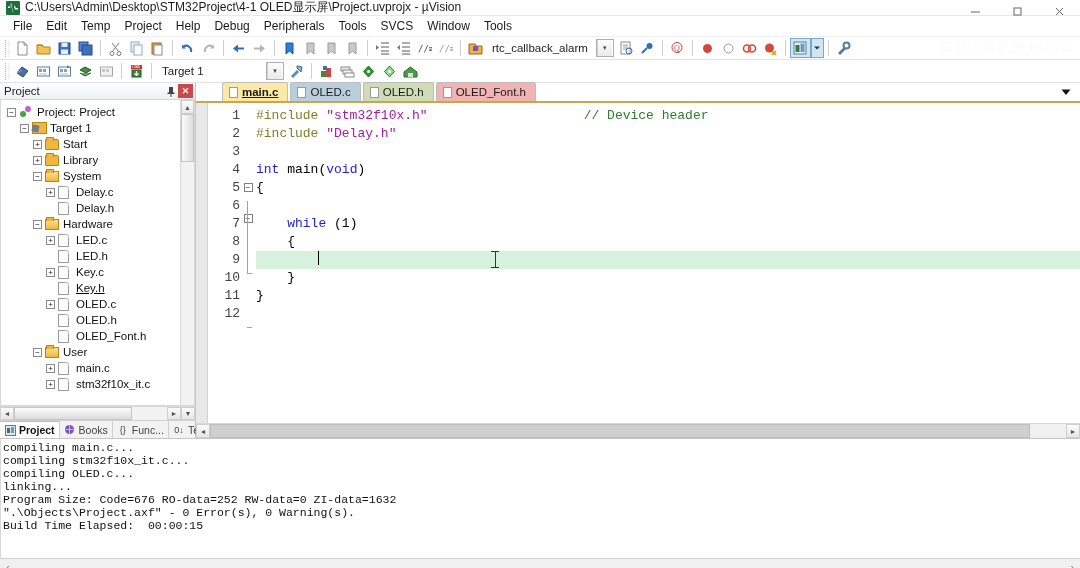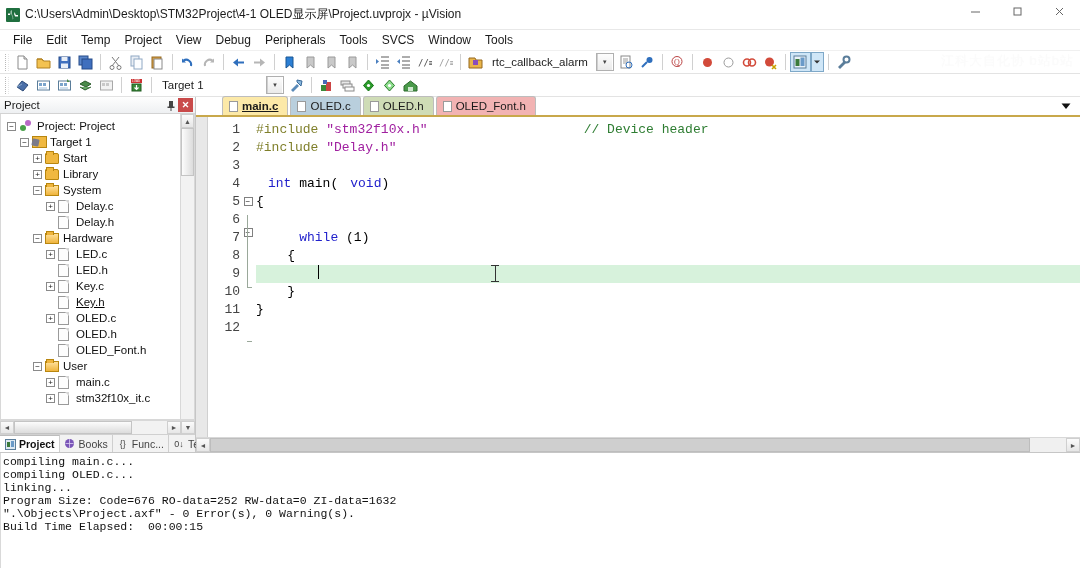--- a/index.html
+++ b/index.html
@@ -6,21 +6,21 @@
   html, body {
     width: 1080px; height: 568px;
     overflow: hidden;
     font-family: "Liberation Sans", sans-serif;
     font-size: 12px;
     background: #ffffff;
   }
 
   
   .titlebar {
-    height: 30px;
+    height: 16px;
     background: #ffffff;
     display: flex;
     align-items: center;
     border-bottom: 1px solid #e8e8e8;
     position: relative;
   }
   .app-icon {
     width: 14px; height: 14px;
     margin: 0 5px 0 6px;
     background: #1f6f3f;
@@ -430,21 +430,21 @@
     padding-top: 4px;
     position: relative;
     min-width: 0;
     white-space: pre;
     color: #000;
   }
   .cline { height: 18px; position: relative; }
   .cline.hl { background: #d7f2dc; }
   .k-pre { color: #7f7f2a; }
   .k-str { color: #a020a0; }
-  .k-key { color: #2222cc; margin-left: 12px; }
+  .k-key { color: #2222cc; }
   .k-cmt { color: #2e7d32; text-align: right; }
   .k-pln { color: #000; }
   .caret {
     display: inline-block;
     width: 1px; height: 14px;
     background: #000;
     vertical-align: -2px;
   }
   .mouse-cursor {
     position: absolute;
@@ -540,21 +540,21 @@
         </svg>
     </div>
   </div>
 </div>
 
 <div class="menubar">
   <div class="menu-item">File</div>
   <div class="menu-item">Edit</div>
   <div class="menu-item">Temp</div>
   <div class="menu-item">Project</div>
-  <div class="menu-item">View</div>
+  <div class="menu-item">Help</div>
   <div class="menu-item">Debug</div>
   <div class="menu-item">Peripherals</div>
   <div class="menu-item">Tools</div>
   <div class="menu-item">SVCS</div>
   <div class="menu-item">Window</div>
   <div class="menu-item">Tools</div>
 </div>
 
 <div class="toolbar">
   <div class="tb-grip"></div>
@@ -1104,20 +1104,20 @@
     <div class="code-hscroll">
       <div class="sb-arrow-h">◄</div>
       <div class="code-hthumb"></div>
       <div style="flex:1"></div>
       <div class="sb-arrow-h">►</div>
     </div>
   </div>
 </div>
 
 <div class="build-panel">
-  <div class="build-body" id="build-host"><div>compiling main.c...</div><div>compiling OLED.c...</div><div>linking...</div><div>Program Size: Code=676 RO-data=252 RW-data=0 ZI-data=1632</div><div>".\Objects\Project.axf" - 0 Error(s), 0 Warning(s).</div><div>Build Time Elapsed:  00:00:15</div></div>
+  <div class="build-body" id="build-host"><div>compiling main.c...</div><div>compiling stm32f10x_it.c...</div><div>compiling OLED.c...</div><div>linking...</div><div>Program Size: Code=676 RO-data=252 RW-data=0 ZI-data=1632</div><div>".\Objects\Project.axf" - 0 Error(s), 0 Warning(s).</div><div>Build Time Elapsed:  00:00:15</div></div>
 </div>
 
 <div class="statusbar">
   <div class="st-arrow">‹</div>
   <div class="st-track"></div>
   <div class="st-arrow">›</div>
 </div>
 
 </body></html>

